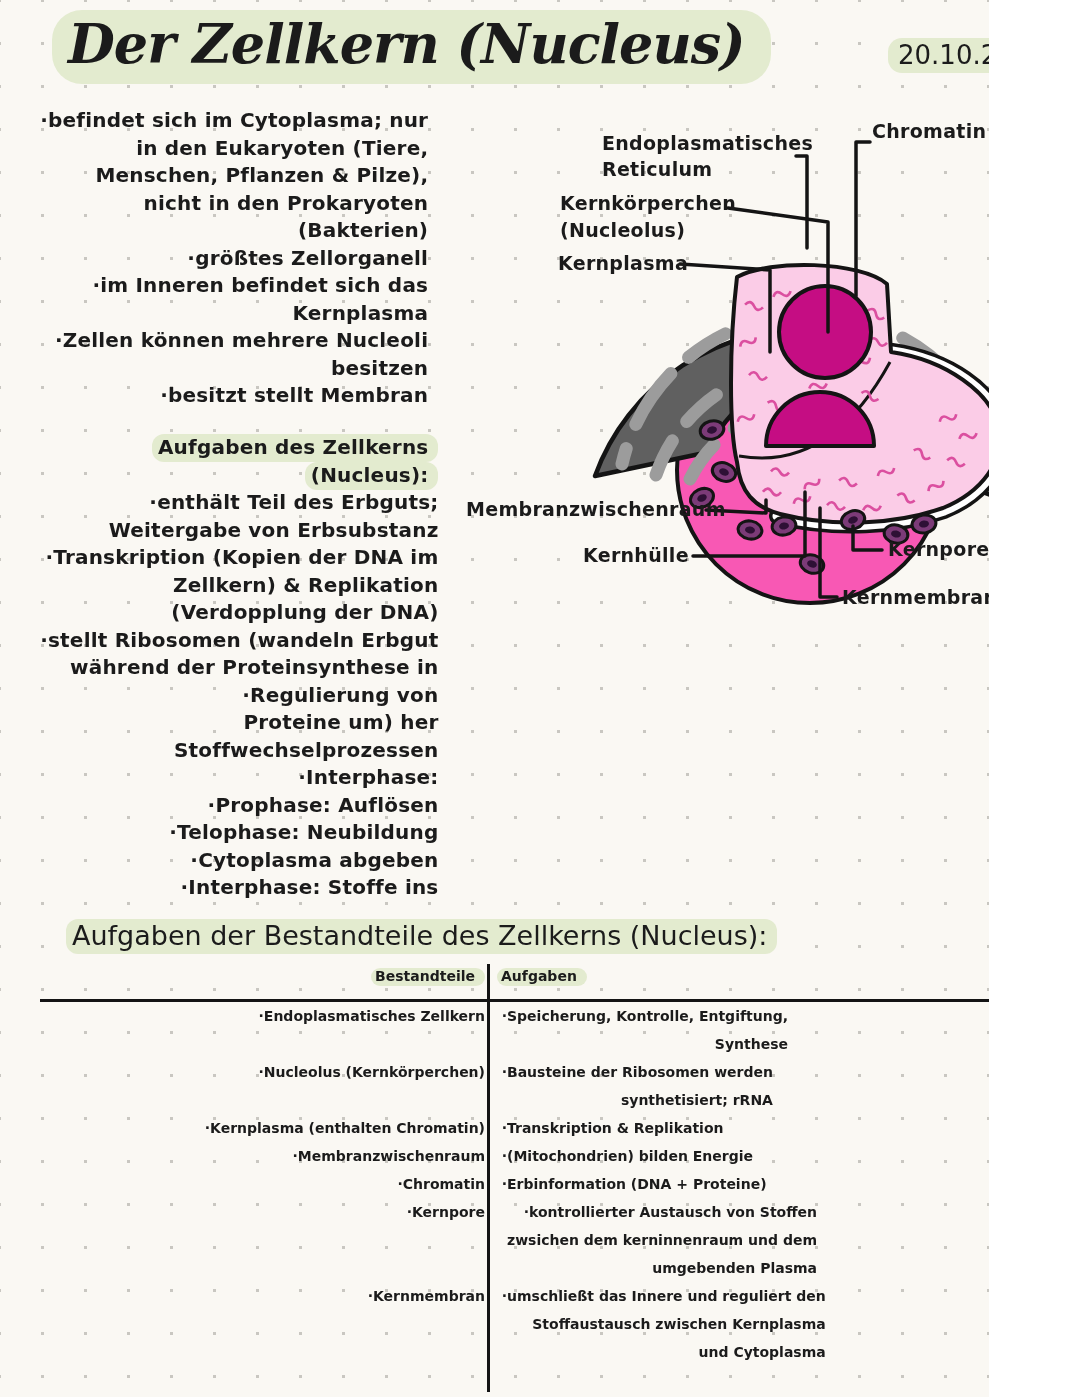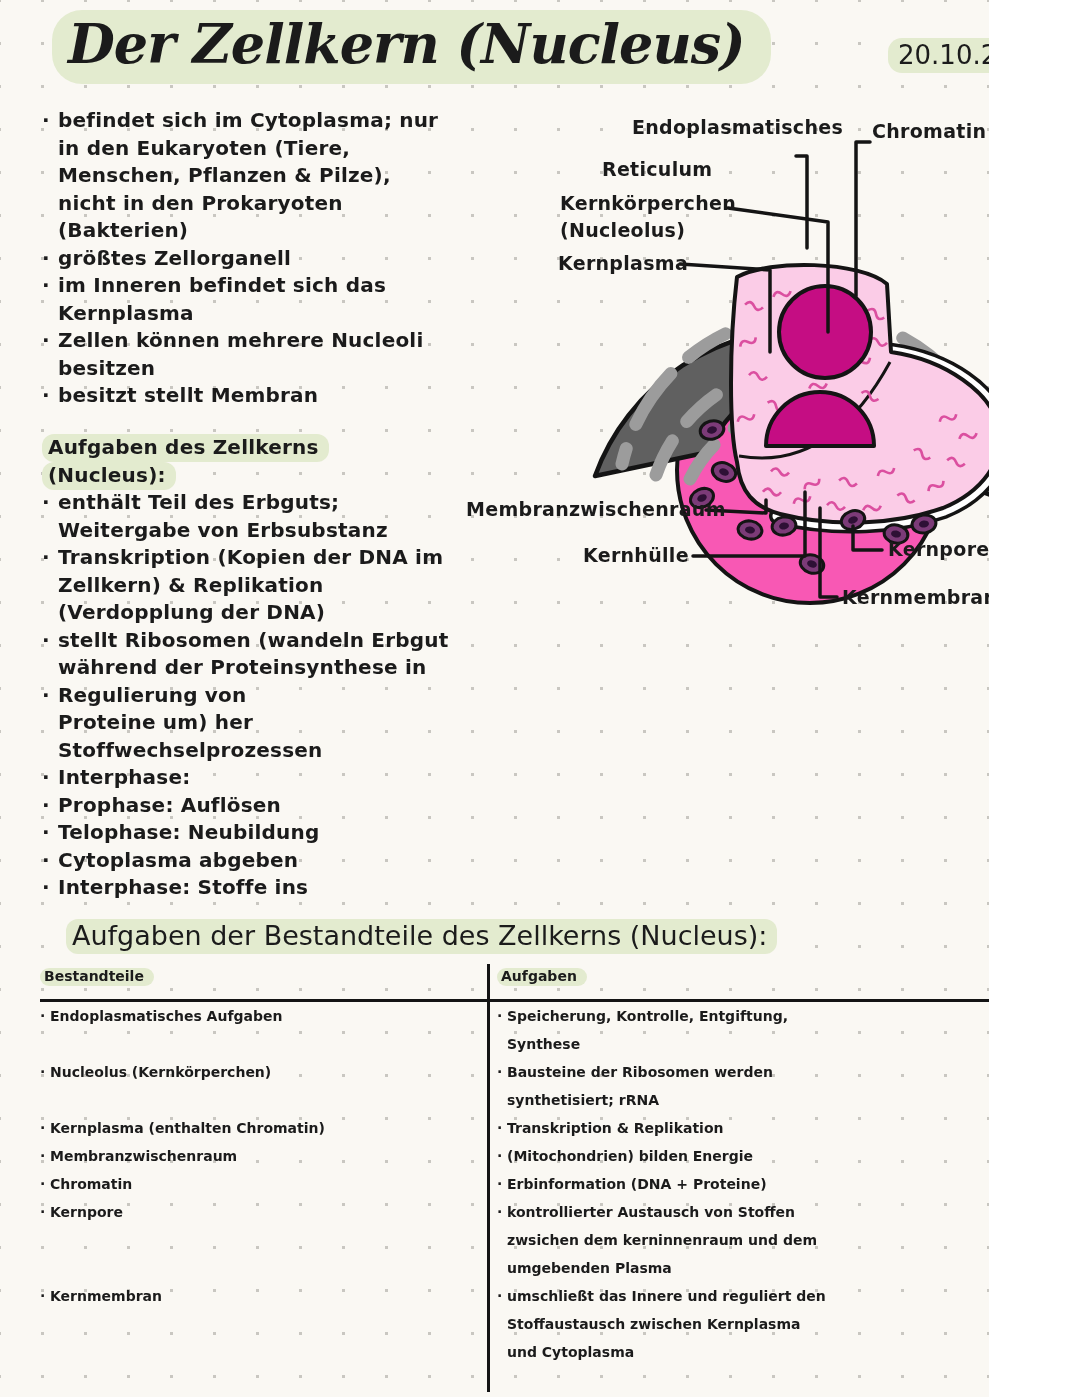--- a/index.html
+++ b/index.html
@@ -1,34 +1,34 @@
 <!DOCTYPE html>
 <html><head>
 <meta charset="utf-8">
 <style>
   html,body{margin:0;padding:0;}
   #page{
     position:relative;width:989px;height:1397px;overflow:hidden;
     background-color:#FAF8F3;
     background-image:radial-gradient(#c9c7c1 1.6px, transparent 1.7px);
     background-size:43px 43px;background-position:21px 22px;
-    font-family:"DejaVu Sans", sans-serif;color:#1b1b1b;
+    font-family:"DejaVu Sans", sans-serif;color:#1b1b1b;text-align:right;
   }
   .hl{background:#E3EBCF;border-radius:12px;padding:1px 10px 3px 6px;}
   #title{
     position:absolute;left:52px;top:12px;
     font-family:"DejaVu Serif", serif;font-style:italic;font-weight:bold;
     font-size:54px;letter-spacing:-1px;white-space:nowrap;
   }
   #title .hl{border-radius:30px;padding:2px 26px 8px 16px;}
   #date{
     position:absolute;left:888px;top:40px;font-size:26px;font-weight:normal;white-space:nowrap;
   }
   #date .hl{border-radius:14px;padding:2px 16px 3px 10px;}
-  .noteblock{position:absolute;left:42px;font-size:20px;font-weight:bold;letter-spacing:0.2px;}
+  .noteblock{position:absolute;left:32px;font-size:20px;font-weight:bold;letter-spacing:0.2px;}
   .noteblock .line{height:27.5px;line-height:27.5px;white-space:nowrap;}
   .noteblock .b{display:inline-block;width:16px;}
   .noteblock .line.cont{padding-left:16px;}
   .noteblock .line.head{margin-bottom:0;}
   #intro-list{top:107px;}
   #tasks-block{top:434px;}
   #components-heading{position:absolute;left:66px;top:920px;font-size:27px;font-weight:normal;white-space:nowrap;}
   
   #table{position:absolute;left:40px;top:968px;width:1005px;font-size:14px;font-weight:bold;}
   #table-head{display:flex;height:31px;border-bottom:3px solid #141414;align-items:flex-start;}
@@ -94,21 +94,21 @@
   <div id="components-heading"><span class="hl">Aufgaben der Bestandteile des Zellkerns (Nucleus):</span></div>
 
   <div id="vline"></div>
   <div id="table">
     <div id="table-head">
       <div class="h1"><span class="hl">Bestandteile</span></div>
       <div class="h2"><span class="hl">Aufgaben</span></div>
     </div>
     <div id="table-body">
         <div class="trow">
-          <div class="cleft"><span class="bdot">·</span><span>Endoplasmatisches Aufgaben</span></div>
+          <div class="cleft"><span class="bdot">·</span><span>Endoplasmatisches Zellkern</span></div>
           <div class="cright">
             <div class="rline"><span class="bdot">·</span><span>Speicherung, Kontrolle, Entgiftung,</span></div>
             <div class="rline cont"><span>Synthese</span></div>
           </div>
         </div>
         <div class="trow">
           <div class="cleft"><span class="bdot">·</span><span>Nucleolus (Kernkörperchen)</span></div>
           <div class="cright">
             <div class="rline"><span class="bdot">·</span><span>Bausteine der Ribosomen werden</span></div>
             <div class="rline cont"><span>synthetisiert; rRNA</span></div>
@@ -252,21 +252,21 @@
         <path d="M 356,56 L 367,56 L 367,148"></path>
         <path d="M 430,42 L 416,42 L 416,196"></path>
         <path d="M 288,108 L 388,122 L 388,232"></path>
         <path d="M 240,164 L 330,170 L 330,252"></path>
         <path d="M 266,410 L 326,413 L 326,400"></path>
         <path d="M 253,456 L 365,456 L 365,392"></path>
         <path d="M 442,450 L 413,450 L 413,426"></path>
         <path d="M 397,497 L 380,497 L 380,408"></path>
       </g>
     </svg>
-    <div class="dlabel" style="left:162px;top:16px;margin-left:30px;">Endoplasmatisches</div>
+    <div class="dlabel" style="left:162px;top:32px;">Endoplasmatisches</div>
     <div class="dlabel" style="left:162px;top:58px;">Reticulum</div>
     <div class="dlabel" style="left:432px;top:20px;">Chromatin</div>
     <div class="dlabel" style="left:120px;top:92px;">Kernkörperchen</div>
     <div class="dlabel" style="left:120px;top:119px;">(Nucleolus)</div>
     <div class="dlabel" style="left:118px;top:152px;">Kernplasma</div>
     <div class="dlabel" style="left:26px;top:398px;">Membranzwischenraum</div>
     <div class="dlabel" style="left:143px;top:444px;">Kernhülle</div>
     <div class="dlabel" style="left:448px;top:438px;">Kernpore</div>
     <div class="dlabel" style="left:402px;top:486px;">Kernmembran</div>
   </div>

